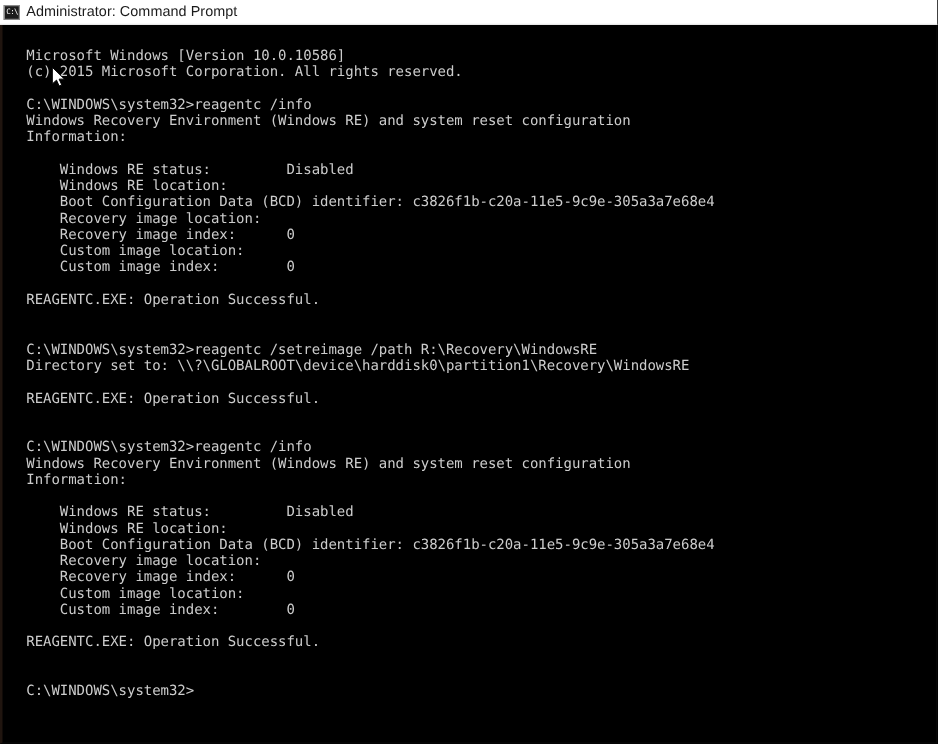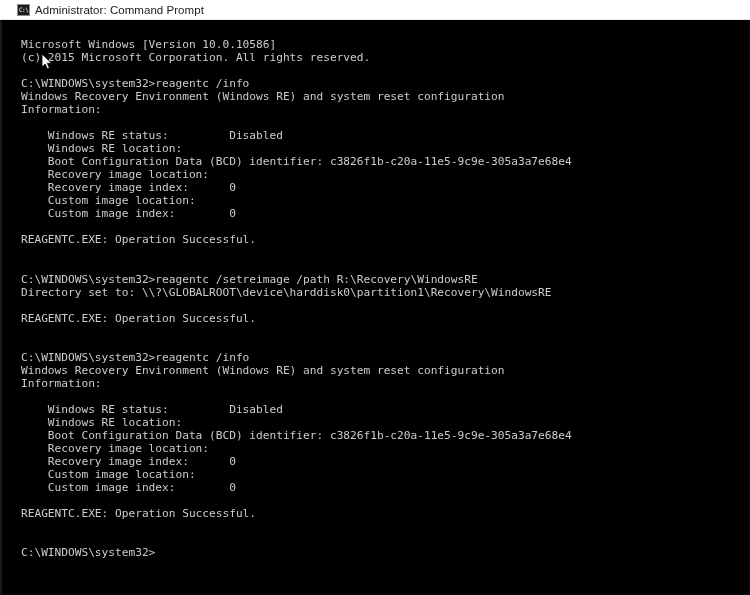--- a/index.html
+++ b/index.html
@@ -28,21 +28,21 @@
   #titlebar {
     position: absolute;
     left: 0;
     top: 0;
     width: 750px;
     height: 20px;
     background: #ffffff;
     display: flex;
     align-items: center;
     box-sizing: border-box;
-    padding-left: 17px;
+    padding-left: 3px;
     border-bottom: 1px solid #e8e8e8;
   }
   #title-icon {
     width: 13px;
     height: 12px;
     flex: 0 0 auto;
     position: relative;
     margin-right: 5px;
     background: #1c1c1c;
     border: 1px solid #8a8a8a;

